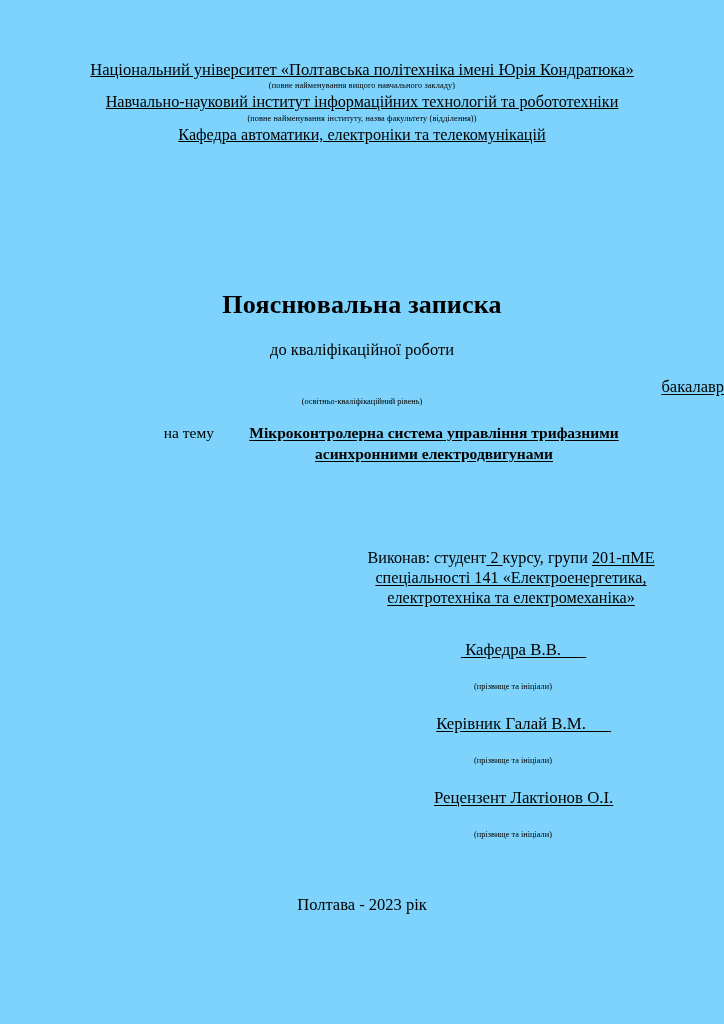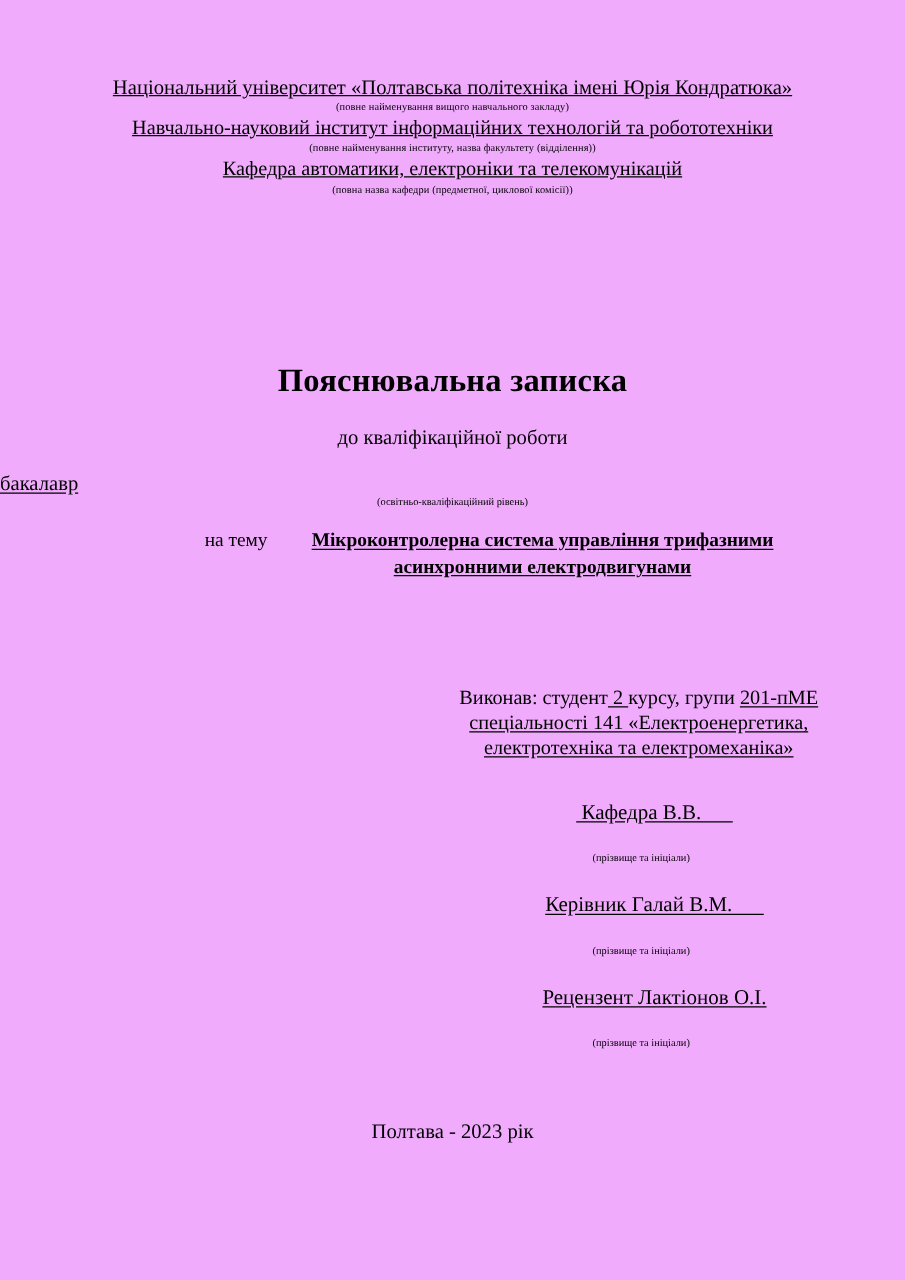--- a/index.html
+++ b/index.html
@@ -11,21 +11,21 @@
   body {
     font-family: "Liberation Serif", "DejaVu Serif", serif;
     color: #000000;
     -webkit-font-smoothing: antialiased;
   }
   .page {
     position: relative;
     width: 724px;
     height: 1024px;
     margin: 0 auto;
-    background: #f0abfc;
+    background: #7dd3fc;
     overflow: hidden;
   }
 
   
   .header-block {
     position: absolute;
     top: 60px;
     left: 40px;
     right: 40px;
     text-align: center;
@@ -64,21 +64,21 @@
     left: 0;
     right: 0;
     text-align: center;
     font-size: 16.5px;
   }
   .degree {
     position: absolute;
     top: 377px;
     left: 0;
     right: 0;
-    text-align: left;
+    text-align: right;
     font-size: 16.5px;
   }
   .degree span.u {
     text-decoration: underline;
     text-underline-offset: 2px;
   }
   .degree-caption {
     position: absolute;
     top: 397px;
     left: 0;
@@ -164,21 +164,20 @@
 <div class="page">
 
   <div class="header-block">
     <div class="org-line line1">Національний університет «Полтавська політехніка імені Юрія Кондратюка»</div>
     <div class="caption">(повне найменування вищого навчального закладу)</div>
 
     <div class="org-line line2">Навчально-науковий інститут інформаційних технологій та робототехніки</div>
     <div class="caption">(повне найменування інституту, назва факультету (відділення))</div>
 
     <div class="org-line line3">Кафедра автоматики, електроніки та телекомунікацій</div>
-    <div class="caption">(повна назва кафедри (предметної, циклової комісії))</div>
   </div>
 
   <div class="doc-title">Пояснювальна записка</div>
 
   <div class="doc-subtitle">до кваліфікаційної роботи</div>
 
   <div class="degree">
     <span class="u">бакалавр </span>
   </div>
   <div class="degree-caption">(освітньо-кваліфікаційний рівень)</div>

